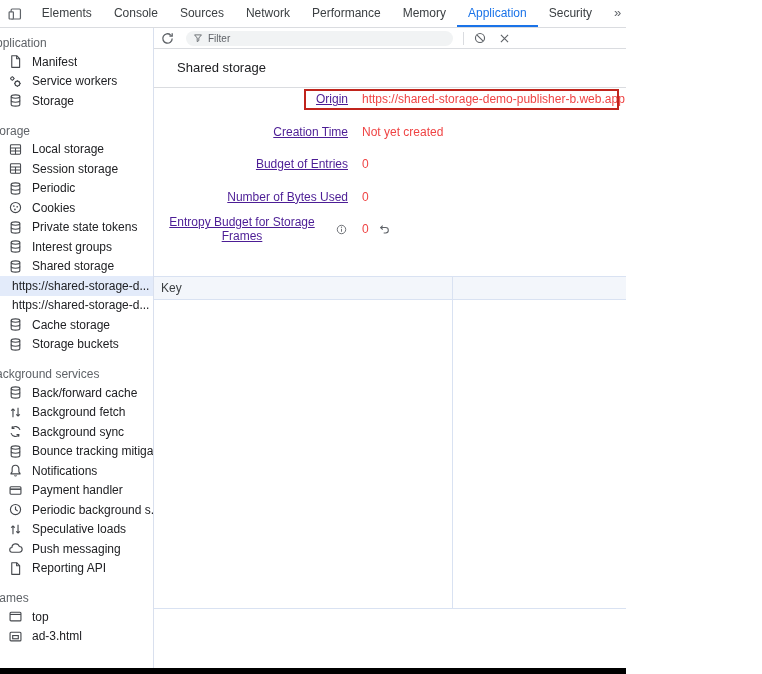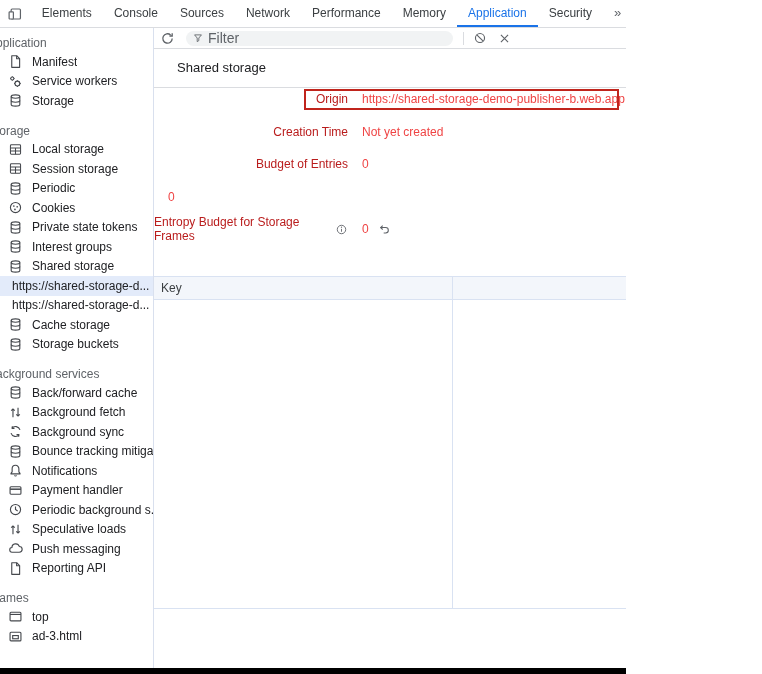--- a/index.html
+++ b/index.html
@@ -55,35 +55,35 @@
   }
   .main-toolbar .icn { color:#5f6368; }
   .refresh-btn { width:15px; height:15px; cursor:pointer; }
   .filter-pill {
     margin-left:11px; width:267px; height:15px; background:#f1f3f4;
     border-radius:8px; display:flex; align-items:center; padding-left:7px; gap:5px;
   }
   .filter-pill .icn { width:10px; height:10px; color:#5f6368; flex:none; }
   .filter-pill input {
     border:none; outline:none; background:transparent; flex:1; height:100%;
-    font-family:"Liberation Sans", sans-serif; font-size:14px; color:#202124; padding:0;
+    font-family:"Liberation Sans", sans-serif; font-size:10px; color:#202124; padding:0;
   }
   .filter-pill input::placeholder { color:#5f6368; }
   .tb-sep { width:1px; height:13px; background:#dadce0; margin-left:10px; }
   .block-btn { width:14px; height:14px; margin-left:9px; cursor:pointer; }
   .clearx-btn { width:13px; height:13px; margin-left:11px; color:#bdc1c6; cursor:pointer; }
   .panel-title {
     height:39px; line-height:38px; border-bottom:1px solid #dadce0;
     padding-left:23px; font-size:13px; color:#202124;
   }
   .report { margin-top:-5px; }
   .frow { height:32.5px; display:flex; align-items:center; }
   .flabel {
     width:194px; display:flex; justify-content:flex-end; align-items:center;
-    gap:5px; color:#b91c1c; flex:none; text-align:left;
+    gap:5px; color:#4c1d95; flex:none; text-align:center;text-decoration:underline;
   }
   .flabel .icn { width:13px; height:13px; color:#5f6368; cursor:pointer; flex:none; }
   .fvalue { margin-left:14px; color:#ef4444; }
   .reset-btn { width:13px; height:13px; margin-left:9px; color:#5f6368; cursor:pointer; }
   .redbox {
     position:absolute; left:150px; top:61px; width:315px; height:21px;
     border:2px solid #c0241c; pointer-events:none;
   }
   
   .grid { position:absolute; left:0; right:0; top:248px; }
@@ -452,20 +452,23 @@
             </div>
             <span class="fvalue">Not yet created</span>
           </div>
           <div class="frow">
             <div class="flabel">
               <span>Budget of Entries</span>
             </div>
             <span class="fvalue">0</span>
           </div>
           <div class="frow">
+            <div class="flabel">
+              <span>Number of Bytes Used</span>
+            </div>
             <span class="fvalue">0</span>
           </div>
           <div class="frow">
             <div class="flabel">
               <span>Entropy Budget for Storage Frames</span>
               <span class="icn">
                 <svg viewBox="0 0 16 16" fill="none" stroke="currentColor" stroke-width="1.1">
                   <circle cx="8" cy="8" r="5.2"></circle>
                   <path d="M8 7.2v3.6"></path>
                   <circle cx="8" cy="5.1" r=".75" fill="currentColor" stroke="none"></circle>

